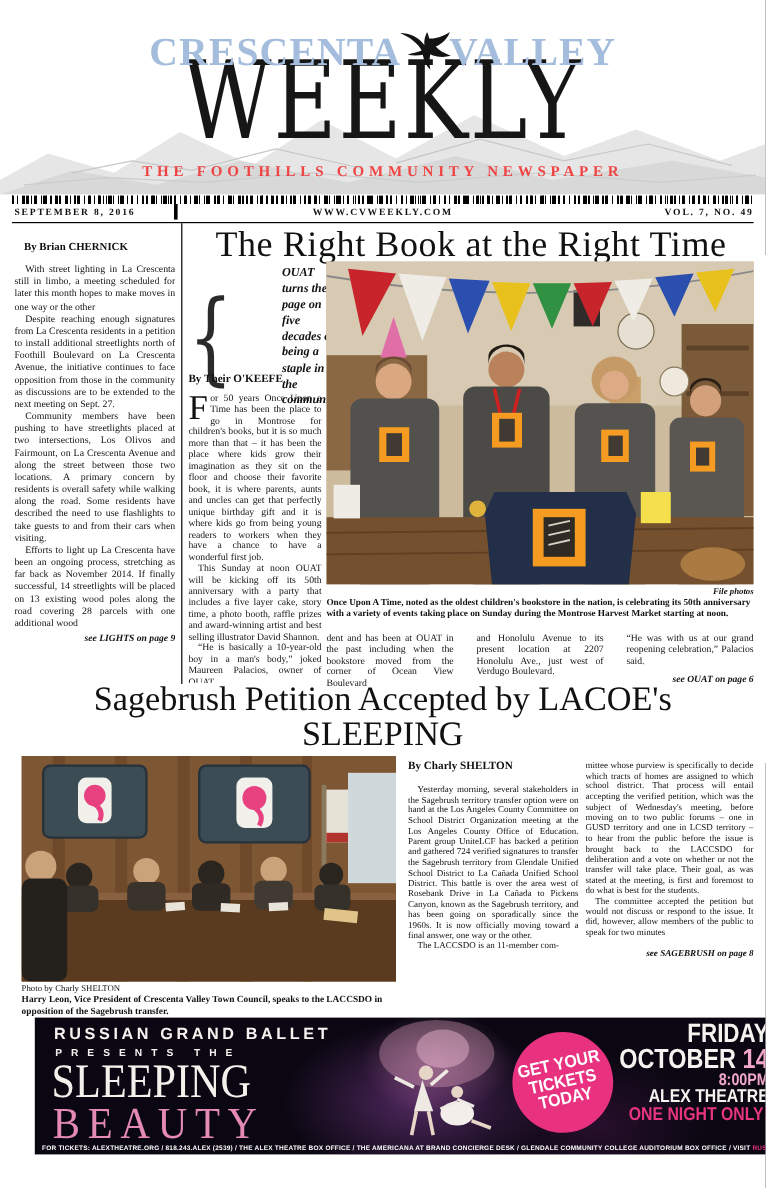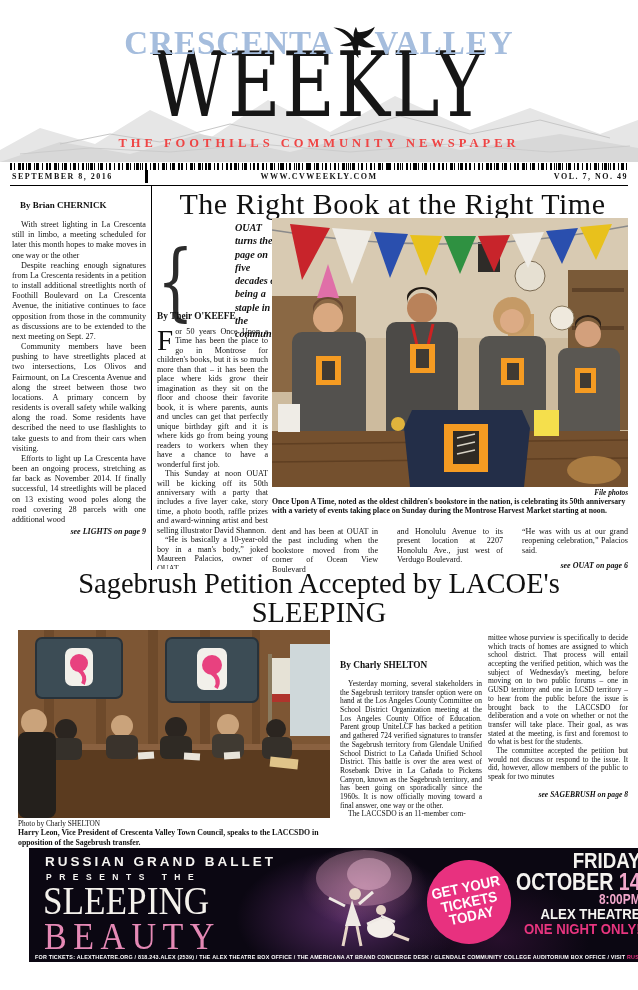--- a/index.html
+++ b/index.html
@@ -63,21 +63,21 @@
   .bcols .bc { flex:1; font-size:8.1px; line-height:1.17; text-align:justify; }
   .bcols .cont { margin-top:6px; }
   
   .sage { position:absolute; left:10px; top:570px; width:618px; height:278px; }
   .sage .hl { width:100%; text-align:center; font-size:28.5px; line-height:1.0; font-weight:normal; }
   .photo2 { position:absolute; left:8px; top:60px; width:312px; height:188px; overflow:hidden; background:#7d5634; }
   .credit2 { position:absolute; left:8px; top:249px; width:312px; 
     font-size:7.3px; font-weight:normal; }
   .caption2 { position:absolute; left:8px; top:258px; width:312px;
     font-size:7.8px; font-weight:bold; line-height:1.25; }
-  .sage-col1 { position:absolute; left:330px; top:64px; width:142px; height:212px; overflow:hidden;margin-top:26px; }
+  .sage-col1 { position:absolute; left:330px; top:64px; width:142px; height:212px; overflow:hidden; }
   .sage-col2 { position:absolute; left:478px; top:64px; width:140px; height:212px; overflow:hidden; }
   .sage .byline { font-size:9.3px; font-weight:bold; margin-bottom:10px; }
   .sage p { font-size:7.5px; line-height:1.16; text-align:justify; }
   .sage p.ind { text-indent:8px; }
   .sage .cont { font-size:7.6px; margin-top:8px; }
   
   .ad { position:absolute; left:10px; top:848px; width:618px; height:114px;
     background:
       radial-gradient(90px 60px at 335px 38px, rgba(235,150,190,0.35), transparent 70%),
       radial-gradient(150px 90px at 320px 70px, rgba(125,62,145,0.6), transparent 75%),

